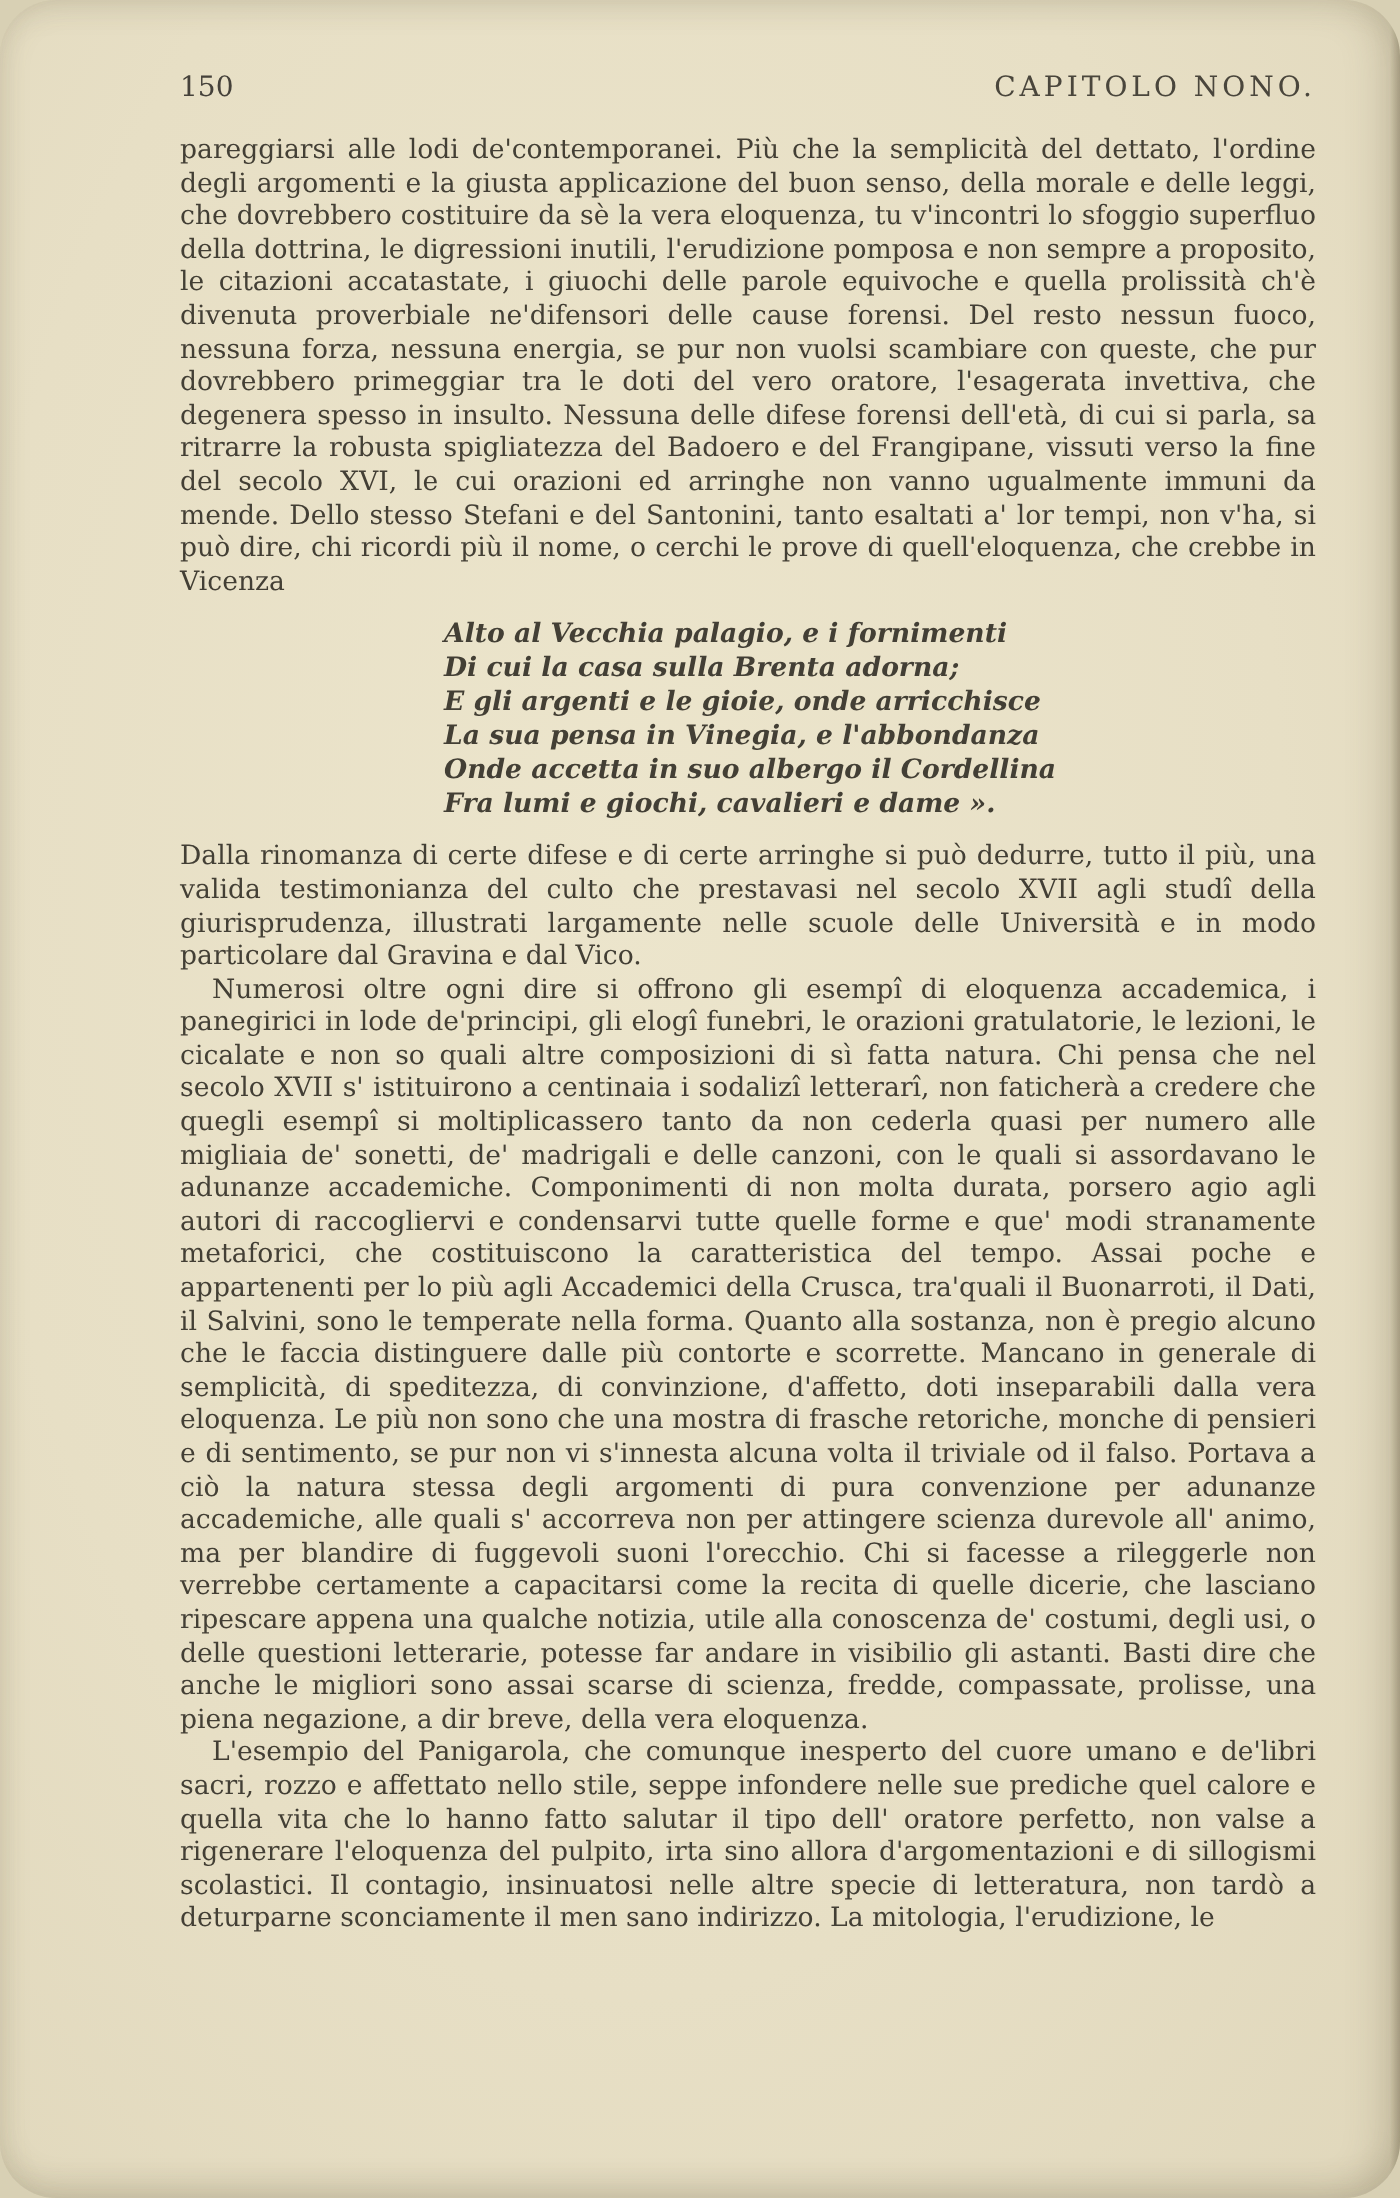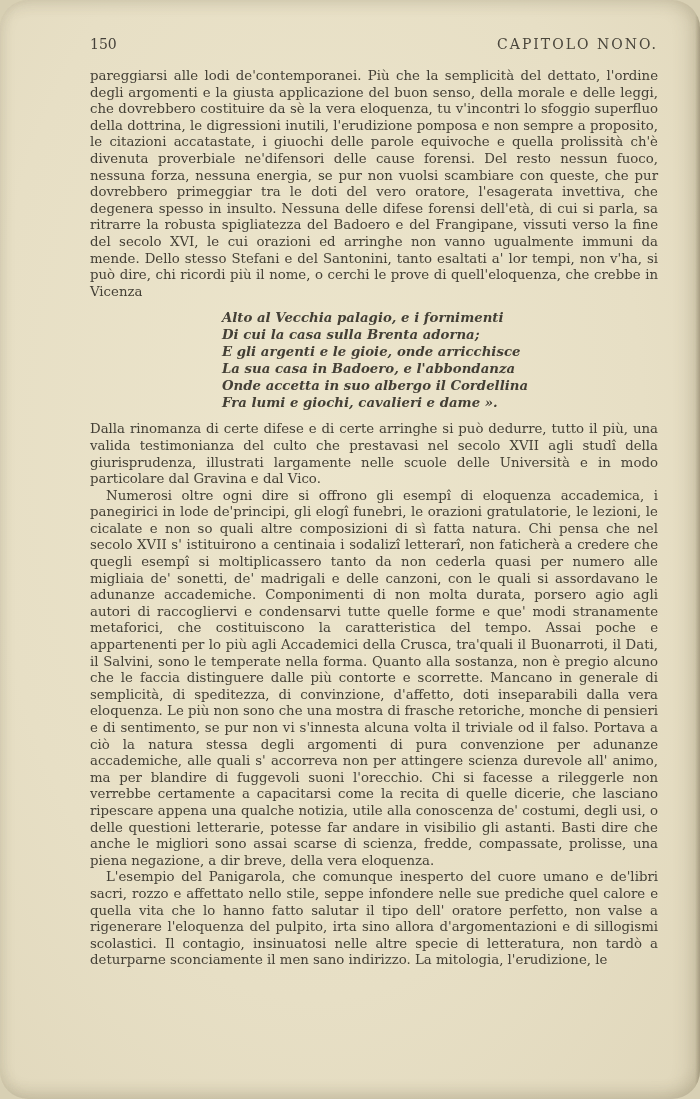--- a/index.html
+++ b/index.html
@@ -81,21 +81,21 @@
     <span class="running-title">CAPITOLO NONO.</span>
   </div>
 
   <div class="body-text">
     <p>pareggiarsi alle lodi de'contemporanei. Più che la semplicità del dettato, l'ordine degli argomenti e la giusta applicazione del buon senso, della morale e delle leggi, che dovrebbero costituire da sè la vera eloquenza, tu v'incontri lo sfoggio superfluo della dottrina, le digressioni inutili, l'erudizione pomposa e non sempre a proposito, le citazioni accatastate, i giuochi delle parole equivoche e quella prolissità ch'è divenuta proverbiale ne'difensori delle cause forensi. Del resto nessun fuoco, nessuna forza, nessuna energia, se pur non vuolsi scambiare con queste, che pur dovrebbero primeggiar tra le doti del vero oratore, l'esagerata invettiva, che degenera spesso in insulto. Nessuna delle difese forensi dell'età, di cui si parla, sa ritrarre la robusta spigliatezza del Badoero e del Frangipane, vissuti verso la fine del secolo XVI, le cui orazioni ed arringhe non vanno ugualmente immuni da mende. Dello stesso Stefani e del Santonini, tanto esaltati a' lor tempi, non v'ha, si può dire, chi ricordi più il nome, o cerchi le prove di quell'eloquenza, che crebbe in Vicenza</p>
 
     <div class="verse-block">
       <div class="verse-line">Alto al Vecchia palagio, e i fornimenti</div>
       <div class="verse-line">Di cui la casa sulla Brenta adorna;</div>
       <div class="verse-line">E gli argenti e le gioie, onde arricchisce</div>
-      <div class="verse-line">La sua casa in Badoero, e l'abbondanza</div>
+      <div class="verse-line">La sua pensa in Vinegia, e l'abbondanza</div>
       <div class="verse-line">Onde accetta in suo albergo il Cordellina</div>
       <div class="verse-line">Fra lumi e giochi, cavalieri e dame ».</div>
     </div>
 
     <p>Dalla rinomanza di certe difese e di certe arringhe si può dedurre, tutto il più, una valida testimonianza del culto che prestavasi nel secolo XVII agli studî della giurisprudenza, illustrati largamente nelle scuole delle Università e in modo particolare dal Gravina e dal Vico.</p>
     <p class="indent">Numerosi oltre ogni dire si offrono gli esempî di eloquenza accademica, i panegirici in lode de'principi, gli elogî funebri, le orazioni gratulatorie, le lezioni, le cicalate e non so quali altre composizioni di sì fatta natura. Chi pensa che nel secolo XVII s' istituirono a centinaia i sodalizî letterarî, non faticherà a credere che quegli esempî si moltiplicassero tanto da non cederla quasi per numero alle migliaia de' sonetti, de' madrigali e delle canzoni, con le quali si assordavano le adunanze accademiche. Componimenti di non molta durata, porsero agio agli autori di raccogliervi e condensarvi tutte quelle forme e que' modi stranamente metaforici, che costituiscono la caratteristica del tempo. Assai poche e appartenenti per lo più agli Accademici della Crusca, tra'quali il Buonarroti, il Dati, il Salvini, sono le temperate nella forma. Quanto alla sostanza, non è pregio alcuno che le faccia distinguere dalle più contorte e scorrette. Mancano in generale di semplicità, di speditezza, di convinzione, d'affetto, doti inseparabili dalla vera eloquenza. Le più non sono che una mostra di frasche retoriche, monche di pensieri e di sentimento, se pur non vi s'innesta alcuna volta il triviale od il falso. Portava a ciò la natura stessa degli argomenti di pura convenzione per adunanze accademiche, alle quali s' accorreva non per attingere scienza durevole all' animo, ma per blandire di fuggevoli suoni l'orecchio. Chi si facesse a rileggerle non verrebbe certamente a capacitarsi come la recita di quelle dicerie, che lasciano ripescare appena una qualche notizia, utile alla conoscenza de' costumi, degli usi, o delle questioni letterarie, potesse far andare in visibilio gli astanti. Basti dire che anche le migliori sono assai scarse di scienza, fredde, compassate, prolisse, una piena negazione, a dir breve, della vera eloquenza.</p>
     <p class="indent">L'esempio del Panigarola, che comunque inesperto del cuore umano e de'libri sacri, rozzo e affettato nello stile, seppe infondere nelle sue prediche quel calore e quella vita che lo hanno fatto salutar il tipo dell' oratore perfetto, non valse a rigenerare l'eloquenza del pulpito, irta sino allora d'argomentazioni e di sillogismi scolastici. Il contagio, insinuatosi nelle altre specie di letteratura, non tardò a deturparne sconciamente il men sano indirizzo. La mitologia, l'erudizione, le</p>
   </div>
 
   <div class="page-edge"></div>

